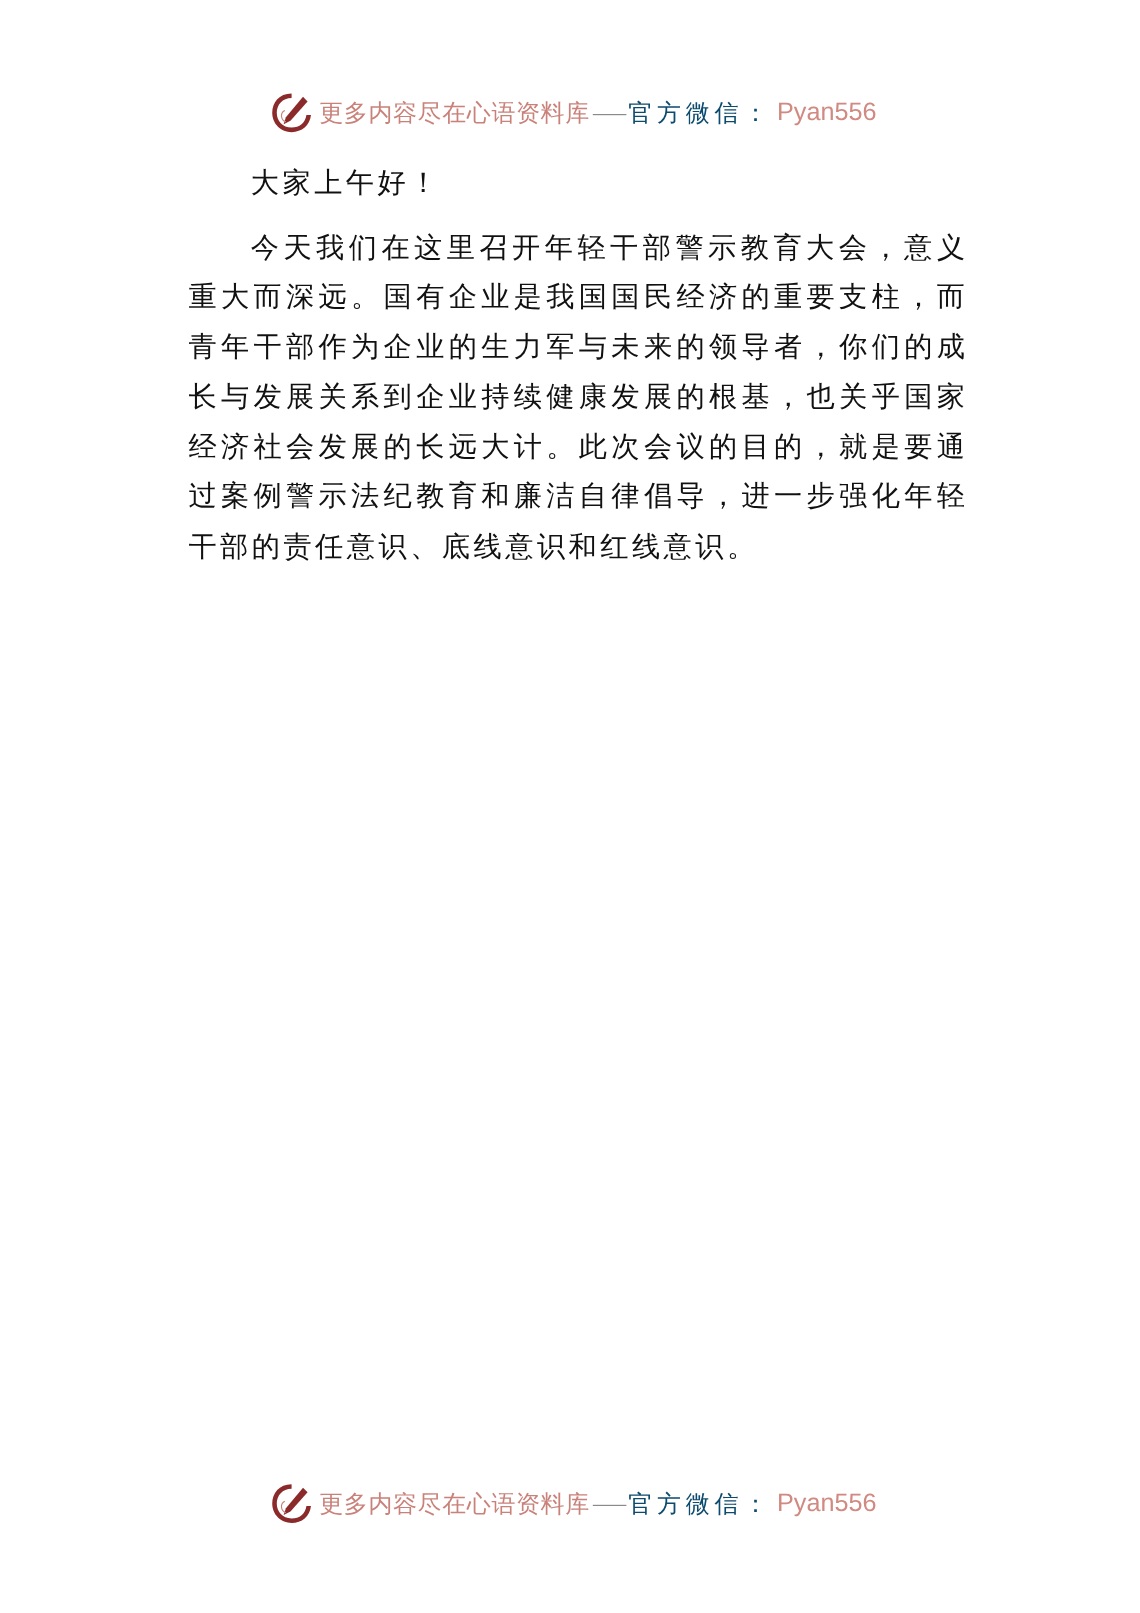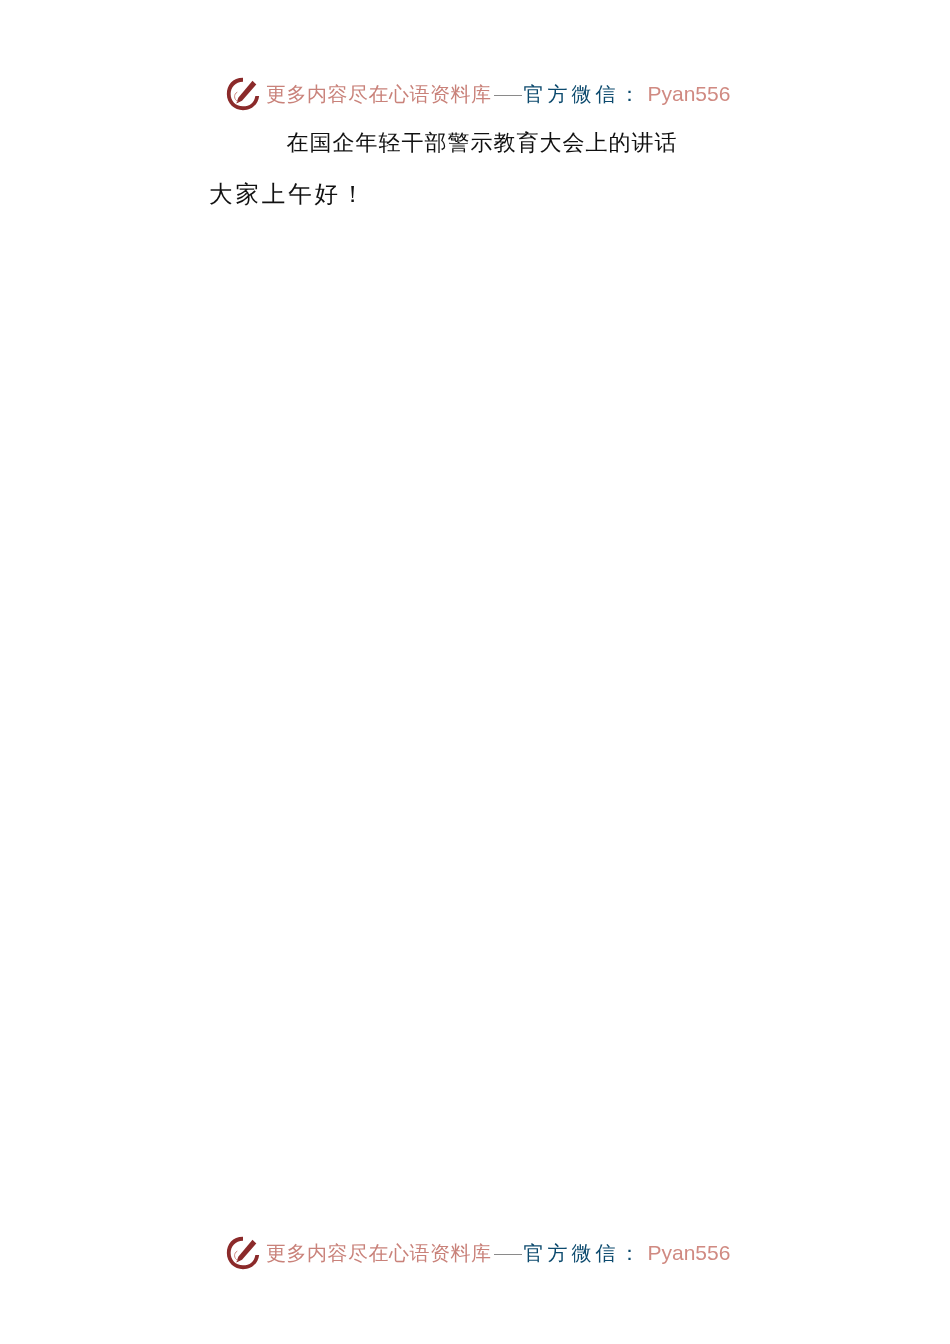--- a/index.html
+++ b/index.html
@@ -102,22 +102,22 @@
     <path d="M14 18 C10 20 10 26 15 28" stroke="#c9827a" stroke-width="1" fill="none"></path>
     <path d="M22 12 L26 8" stroke="#ffffff" stroke-width="1.5"></path>
   </svg>
   <span class="promo">更多内容尽在心语资料库</span>
   <span class="dash"></span>
   <span class="wechat-label">官方微信：</span>
   <span class="wechat-id">Pyan556</span>
 </div>
 
 <div class="doc">
-  <div class="title">在国企年轻干部警示教育大会上的讲话</div>
   <p class="para greet">大家上午好！</p>
+  <p class="para">今天我们在这里召开年轻干部警示教育大会，意义重大而深远。国有企业是我国国民经济的重要支柱，而青年干部作为企业的生力军与未来的领导者，你们的成长与发展关系到企业持续健康发展的根基，也关乎国家经济社会发展的长远大计。此次会议的目的，就是要通过案例警示法纪教育和廉洁自律倡导，进一步强化年轻干部的责任意识、底线意识和红线意识。</p>
 </div>
 
 <div class="banner bottom">
   <svg class="logo" viewBox="0 0 40 40">
     <path d="M20 3 C9 3 3 11 3 20 C3 30 11 37 20 37 C29 37 36 31 37 22 L33 22 C32 29 27 33 20 33 C12 33 7 27 7 20 C7 13 12 7 20 7 Z" fill="#8b2a2a"></path>
     <path d="M30 6 L15 24 L13 30 L19 27 L34 10 Z" fill="#8b2a2a"></path>
     <path d="M14 18 C10 20 10 26 15 28" stroke="#c9827a" stroke-width="1" fill="none"></path>
     <path d="M22 12 L26 8" stroke="#ffffff" stroke-width="1.5"></path>
   </svg>
   <span class="promo">更多内容尽在心语资料库</span>

